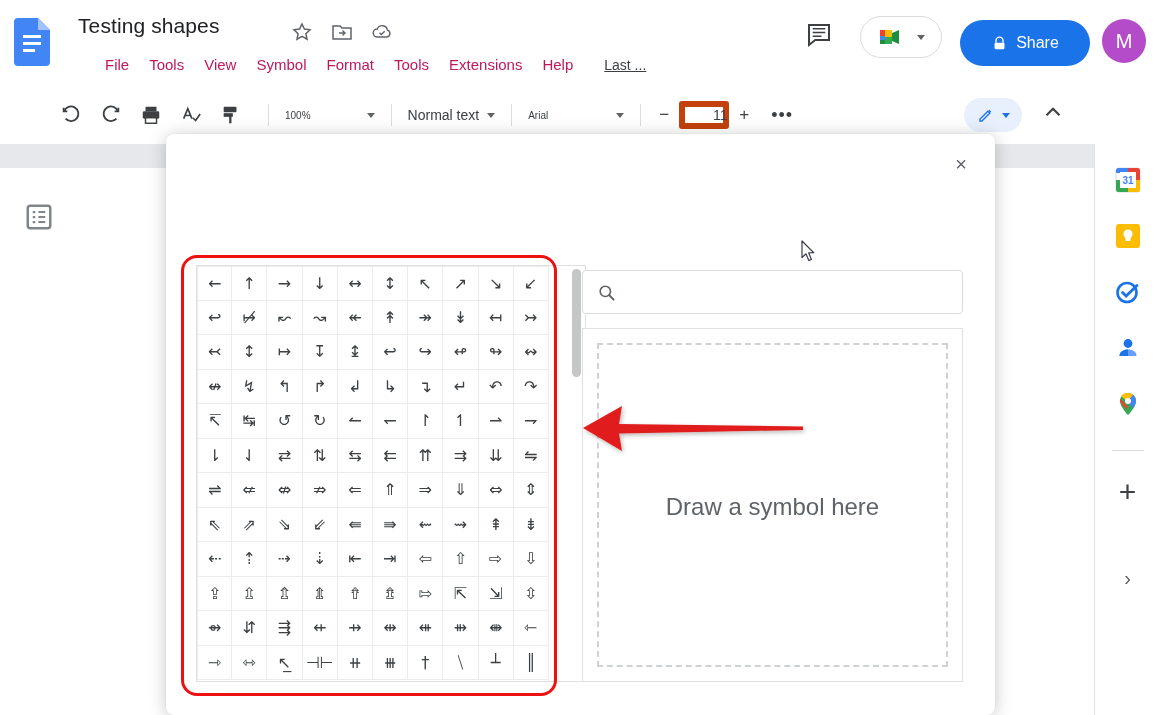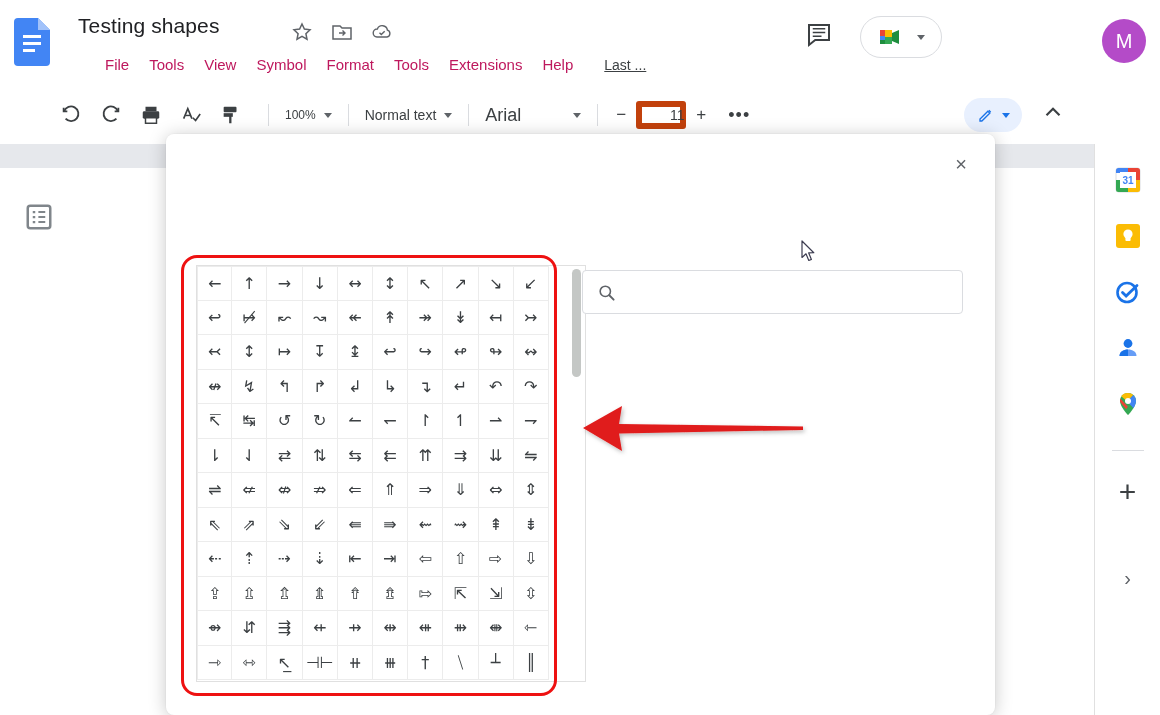--- a/index.html
+++ b/index.html
@@ -52,24 +52,24 @@
     cursor:pointer;
   }
 
   
   .toolbar {
     position:absolute; left:0; top:86px; width:1094px; height:58px;
     background:#fff; display:flex; align-items:center; padding-left:58px;
   }
   .tb-icon { width:26px; height:26px; margin-right:14px; cursor:pointer; display:flex; align-items:center; justify-content:center; }
   .tb-sep { width:1px; height:22px; background:#dadce0; margin:0 10px; }
-  .tb-zoom { display:flex; align-items:center; font-size:12px; color:#3c4043; cursor:pointer; padding:4px 6px;}
+  .tb-zoom { display:flex; align-items:center; font-size:10px; color:#3c4043; cursor:pointer; padding:4px 6px;gap:48px;}
   .caret { display:inline-block; width:0;height:0;border-left:4px solid transparent;border-right:4px solid transparent;border-top:5px solid #5f6368; margin-left:8px;}
   .tb-style { display:flex; align-items:center; font-size:14px; color:#3c4043; cursor:pointer; padding:4px 6px;}
-  .tb-font { display:flex; align-items:center; font-size:18px; color:#3c4043; cursor:pointer; padding:4px 6px;}
+  .tb-font { display:flex; align-items:center; font-size:10px; color:#3c4043; cursor:pointer; padding:4px 6px;}
   .fontsize-box { display:flex; align-items:center; gap:2px; }
   .fs-btn { width:26px;height:26px; display:flex;align-items:center;justify-content:center; font-size:17px; color:#3c4043; cursor:pointer;}
   .fs-val { width:50px;height:28px; border:6px solid #c2410c;border-radius:3px; display:flex;align-items:center;justify-content:center;font-size:14px;color:#3c4043;cursor:text;padding-left:32px;}
   .tb-more { font-size:18px; color:#3c4043; cursor:pointer; margin-left:14px; letter-spacing:1px;}
   .edit-mode {
     position:absolute; right:72px; top:12px; width:58px; height:34px;
     background:#e8f0fe; border-radius:18px; display:flex;
     align-items:center; justify-content:center; gap:4px; cursor:pointer;
   }
   .collapse-btn { position:absolute; right:24px; top:14px; width:30px; height:30px; cursor:pointer;}
@@ -226,20 +226,27 @@
           <rect x="2" y="5" width="9" height="7" fill="#fbbc04"></rect>
           <rect x="2" y="12" width="9" height="7" fill="#1e8e3e"></rect>
           <rect x="2" y="9" width="5" height="6" fill="#4285f4"></rect>
           <rect x="7" y="5" width="7" height="14" fill="#34a853"></rect>
           <path d="M14 8l7-3v14l-7-3z" fill="#1e8e3e"></path>
           <rect x="7" y="5" width="7" height="7" fill="#fbbc04"></rect>
           <rect x="2" y="5" width="5" height="6" fill="#ea4335"></rect>
         </svg>
         <span class="caret"></span>
       </div>
+      <div class="share-btn">
+        <svg width="17" height="17" viewBox="0 0 24 24">
+            <path d="M7 11V8a5 5 0 0 1 10 0v3" fill="none" stroke="#fff" stroke-width="2"></path>
+            <rect x="5" y="11" width="14" height="9" rx="1.5" fill="#fff"></rect>
+          </svg>
+        <span>Share</span>
+      </div>
       <div class="avatar">M</div>
     </div>
   </div>
 
   <div class="toolbar">
     <div class="tb-icon">
       <svg width="22" height="22" viewBox="0 0 24 24">
           <path d="M8 8H4V4" stroke="#3c4043" stroke-width="2" fill="none"></path>
           <path d="M4.5 8a8 8 0 1 1 1.6 8" stroke="#3c4043" stroke-width="2" fill="none"></path>
         </svg>
@@ -519,20 +526,25 @@
       <div class="scroll-thumb"></div>
     </div>
 
     <div class="search-box">
       <svg width="19" height="19" viewBox="0 0 24 24">
         <circle cx="10.5" cy="10.5" r="6.5" fill="none" stroke="#5f6368" stroke-width="2"></circle>
         <path d="M15.5 15.5L21 21" stroke="#5f6368" stroke-width="2.4" stroke-linecap="round"></path>
       </svg>
     </div>
 
+    <div class="draw-outer">
+      <div class="draw-inner">
+        <div class="draw-hint">Draw a symbol here</div>
+      </div>
+    </div>
   </div>
 
   <div class="anno-box"></div>
   <div class="anno-arrow">
     <svg width="235" height="60" viewBox="0 0 235 60">
       <defs>
         <filter id="ashadow" x="-20%" y="-40%" width="150%" height="200%">
           <feDropShadow dx="1.5" dy="2" stdDeviation="2.2" flood-color="#000" flood-opacity="0.28"></feDropShadow>
         </filter>
       </defs>

